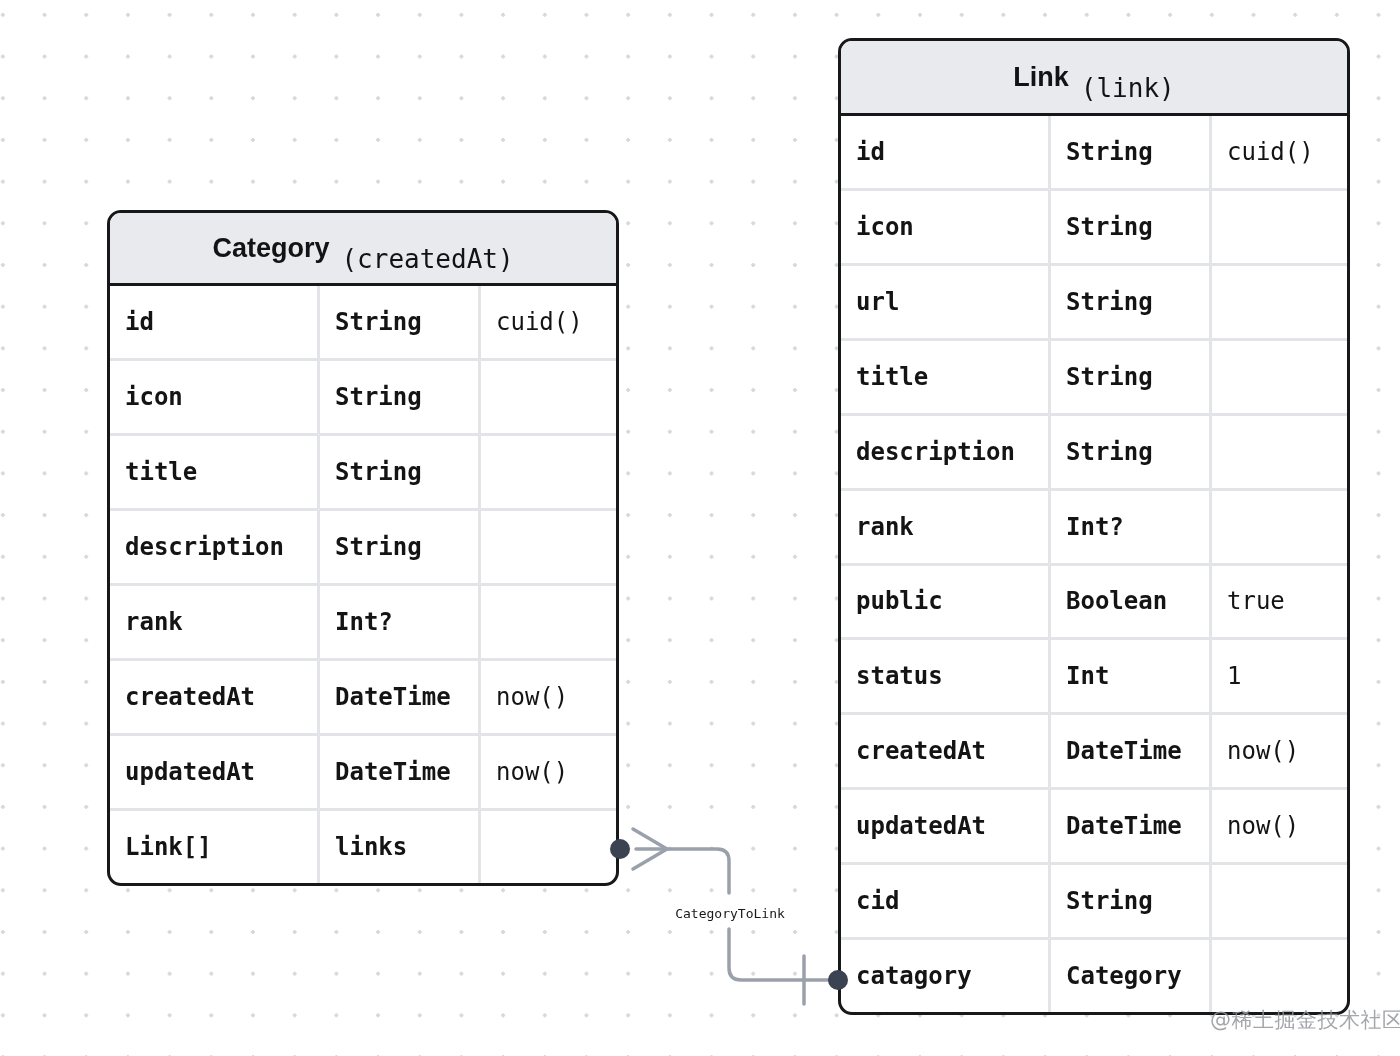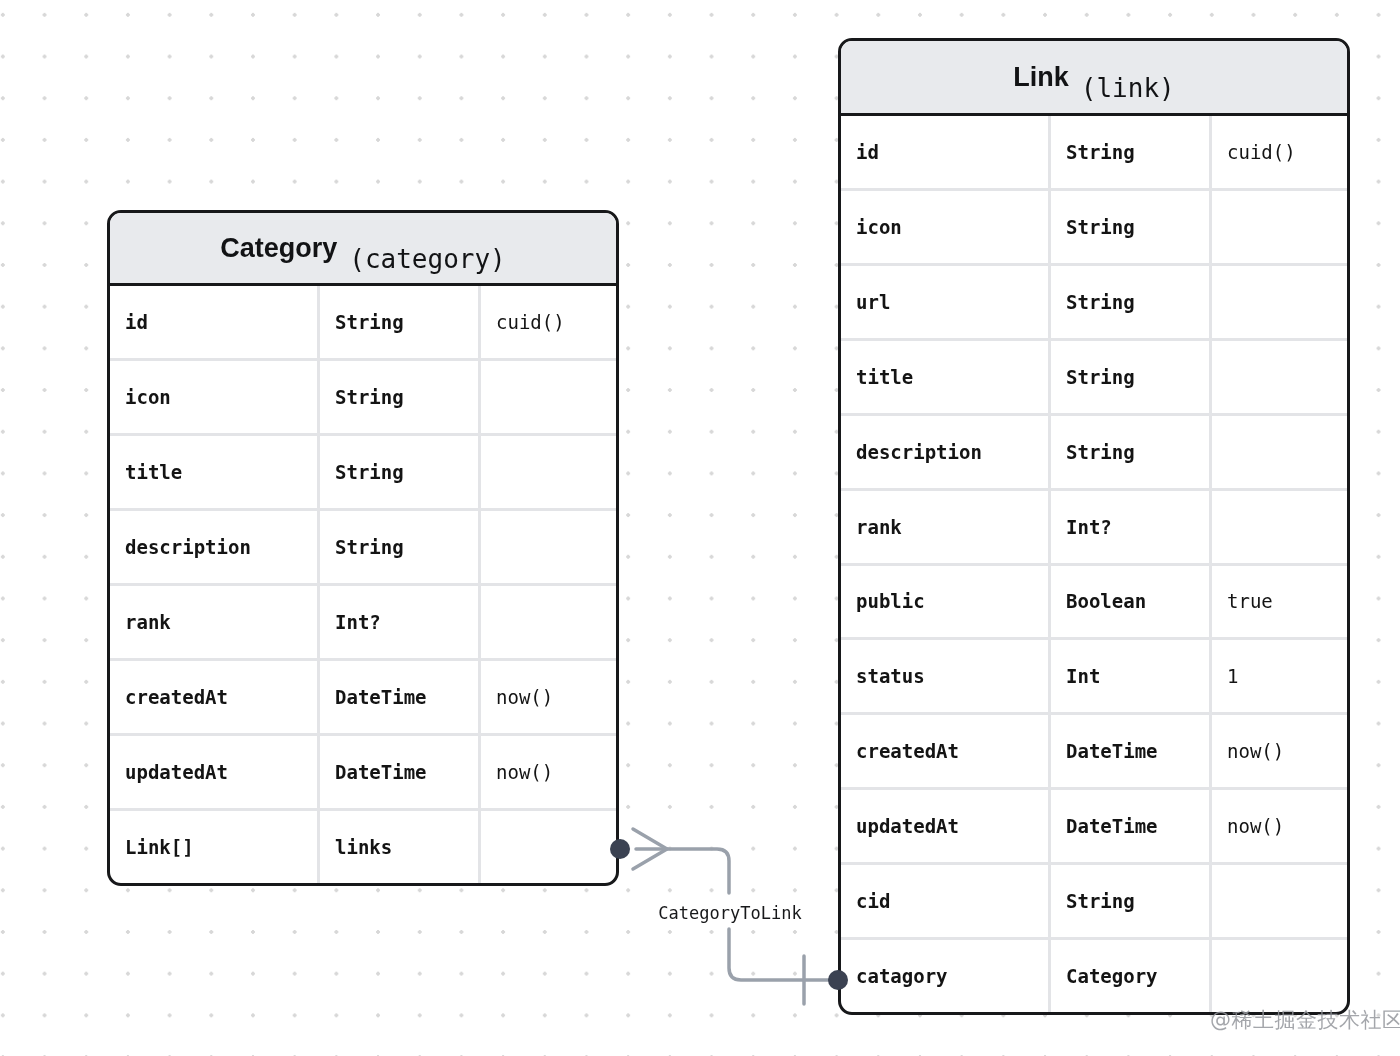--- a/index.html
+++ b/index.html
@@ -25,43 +25,43 @@
     color: #121315;
   }
   #entity-link .entity-header { height: 72px; }
   .entity-name   { font-family: "Liberation Sans", sans-serif; font-weight: 700; font-size: 27px; }
   .entity-schema { font-family: "DejaVu Sans Mono", monospace; font-size: 26px; margin-top: 21px; }
   .entity-body { flex: 1 1 auto; display: flex; flex-direction: column; }
   .field-row { flex: 1 1 0; display: grid; grid-template-columns: 210px 161px 1fr; min-height: 0; }
   .field-row:not(:last-child) { border-bottom: 3px solid #e3e4e7; }
   .cell {
     display: flex; align-items: center; padding-left: 15px; overflow: hidden;
-    font-size: 19px; color: #141414; white-space: nowrap;
+    font-size: 24px; color: #141414; white-space: nowrap;
   }
   .cell:not(:last-child) { border-right: 3px solid #e3e4e7; font-weight: bold; }
   .cell.fname { font-weight: 700; }
   #relation-svg { position: absolute; left: 0; top: 0; z-index: 5; }
   .relation-label {
     position: absolute; left: 730px; top: 913px; transform: translate(-50%, -50%);
-    background: #ffffff; padding: 4px 8px; font-size: 17px; color: #17181a;
+    background: #ffffff; padding: 4px 8px; font-size: 13px; color: #17181a;
     z-index: 6; white-space: nowrap;
   }
   .watermark {
     position: absolute; left: 1210px; top: 1006px; z-index: 9;
     font-family: "DejaVu Sans", sans-serif; font-size: 21px; letter-spacing: 0.5px;
     color: rgba(148, 150, 156, 0.85); white-space: nowrap;
   }
 </style>
 </head>
 <body>
 
 <div class="entity" id="entity-category">
   <div class="entity-header">
     <span class="entity-name">Category</span>
-    <span class="entity-schema">(category)</span>
+    <span class="entity-schema">(createdAt)</span>
   </div>
   <div class="entity-body">
 
       <div class="field-row">
         <div class="cell fname">id</div>
         <div class="cell ftype">String</div>
         <div class="cell fdefault">cuid()</div>
       </div>
 
       <div class="field-row">

